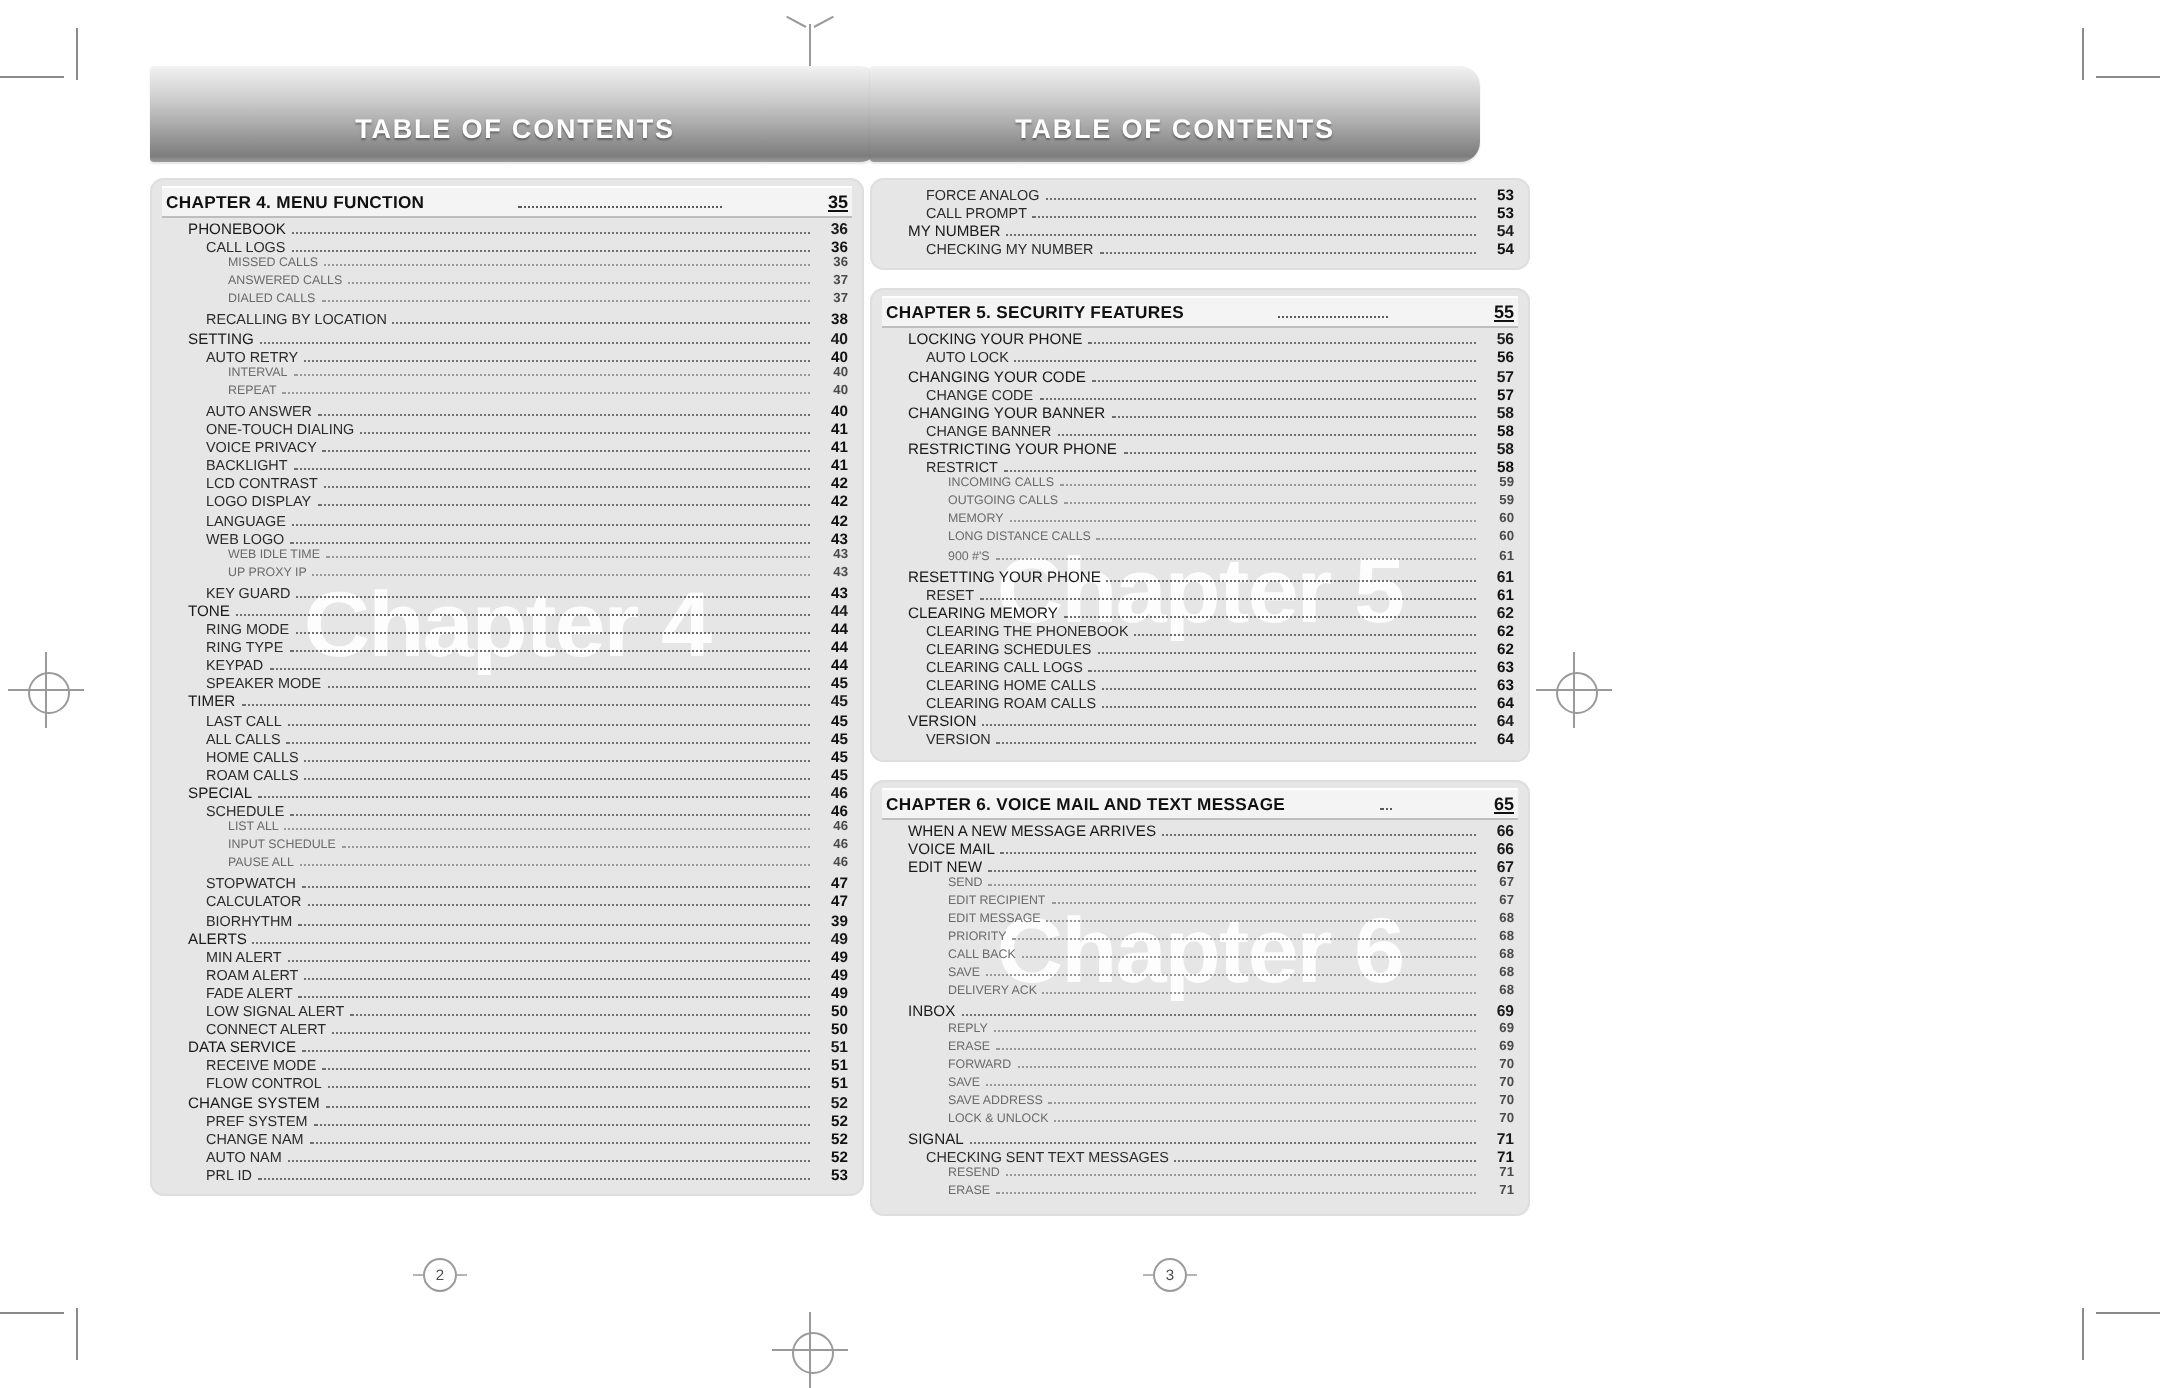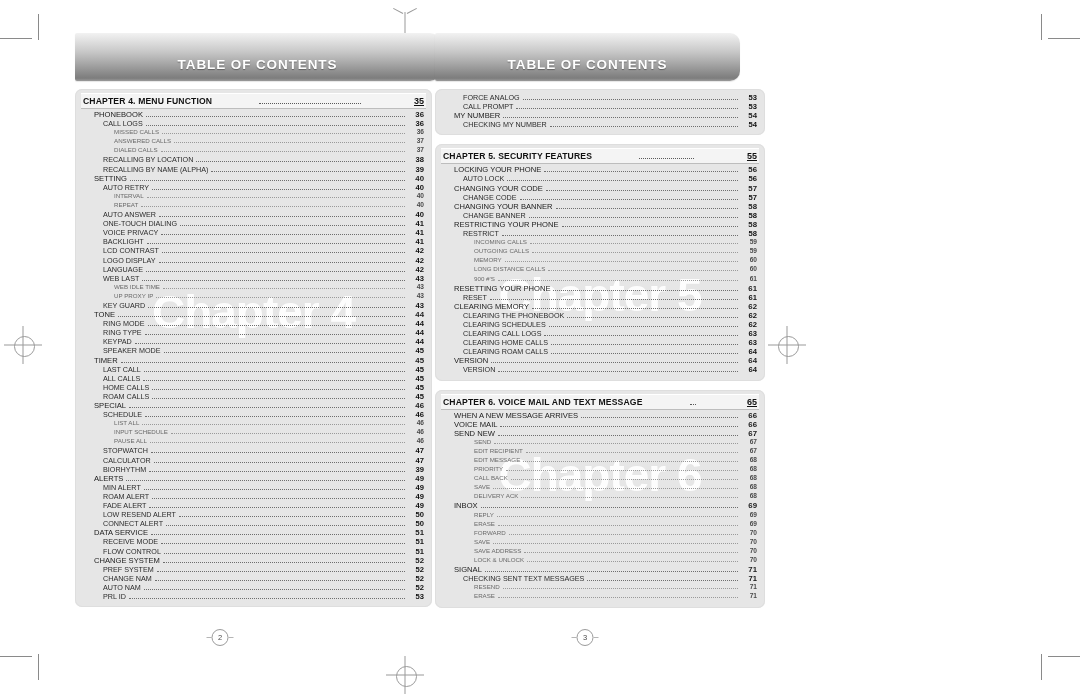--- a/index.html
+++ b/index.html
@@ -271,212 +271,207 @@
           <div class="row lv3">
             <span class="t">DIALED CALLS</span>
             <span class="leader"></span>
             <span class="p">37</span>
           </div>
           <div class="row lv2">
             <span class="t">RECALLING BY LOCATION</span>
             <span class="leader"></span>
             <span class="p">38</span>
           </div>
-          <div class="row lv2">
-            <span class="t">RECALLING BY NAME (ALPHA)</span>
+          <div class="row lv1">
+            <span class="t">SETTING</span>
+            <span class="leader"></span>
+            <span class="p">40</span>
+          </div>
+          <div class="row lv2">
+            <span class="t">AUTO RETRY</span>
+            <span class="leader"></span>
+            <span class="p">40</span>
+          </div>
+          <div class="row lv3">
+            <span class="t">INTERVAL</span>
+            <span class="leader"></span>
+            <span class="p">40</span>
+          </div>
+          <div class="row lv3">
+            <span class="t">REPEAT</span>
+            <span class="leader"></span>
+            <span class="p">40</span>
+          </div>
+          <div class="row lv2">
+            <span class="t">AUTO ANSWER</span>
+            <span class="leader"></span>
+            <span class="p">40</span>
+          </div>
+          <div class="row lv2">
+            <span class="t">ONE-TOUCH DIALING</span>
+            <span class="leader"></span>
+            <span class="p">41</span>
+          </div>
+          <div class="row lv2">
+            <span class="t">VOICE PRIVACY</span>
+            <span class="leader"></span>
+            <span class="p">41</span>
+          </div>
+          <div class="row lv2">
+            <span class="t">BACKLIGHT</span>
+            <span class="leader"></span>
+            <span class="p">41</span>
+          </div>
+          <div class="row lv2">
+            <span class="t">LCD CONTRAST</span>
+            <span class="leader"></span>
+            <span class="p">42</span>
+          </div>
+          <div class="row lv2">
+            <span class="t">LOGO DISPLAY</span>
+            <span class="leader"></span>
+            <span class="p">42</span>
+          </div>
+          <div class="row lv2">
+            <span class="t">LANGUAGE</span>
+            <span class="leader"></span>
+            <span class="p">42</span>
+          </div>
+          <div class="row lv2">
+            <span class="t">WEB LOGO</span>
+            <span class="leader"></span>
+            <span class="p">43</span>
+          </div>
+          <div class="row lv3">
+            <span class="t">WEB IDLE TIME</span>
+            <span class="leader"></span>
+            <span class="p">43</span>
+          </div>
+          <div class="row lv3">
+            <span class="t">UP PROXY IP</span>
+            <span class="leader"></span>
+            <span class="p">43</span>
+          </div>
+          <div class="row lv2">
+            <span class="t">KEY GUARD</span>
+            <span class="leader"></span>
+            <span class="p">43</span>
+          </div>
+          <div class="row lv1">
+            <span class="t">TONE</span>
+            <span class="leader"></span>
+            <span class="p">44</span>
+          </div>
+          <div class="row lv2">
+            <span class="t">RING MODE</span>
+            <span class="leader"></span>
+            <span class="p">44</span>
+          </div>
+          <div class="row lv2">
+            <span class="t">RING TYPE</span>
+            <span class="leader"></span>
+            <span class="p">44</span>
+          </div>
+          <div class="row lv2">
+            <span class="t">KEYPAD</span>
+            <span class="leader"></span>
+            <span class="p">44</span>
+          </div>
+          <div class="row lv2">
+            <span class="t">SPEAKER MODE</span>
+            <span class="leader"></span>
+            <span class="p">45</span>
+          </div>
+          <div class="row lv1">
+            <span class="t">TIMER</span>
+            <span class="leader"></span>
+            <span class="p">45</span>
+          </div>
+          <div class="row lv2">
+            <span class="t">LAST CALL</span>
+            <span class="leader"></span>
+            <span class="p">45</span>
+          </div>
+          <div class="row lv2">
+            <span class="t">ALL CALLS</span>
+            <span class="leader"></span>
+            <span class="p">45</span>
+          </div>
+          <div class="row lv2">
+            <span class="t">HOME CALLS</span>
+            <span class="leader"></span>
+            <span class="p">45</span>
+          </div>
+          <div class="row lv2">
+            <span class="t">ROAM CALLS</span>
+            <span class="leader"></span>
+            <span class="p">45</span>
+          </div>
+          <div class="row lv1">
+            <span class="t">SPECIAL</span>
+            <span class="leader"></span>
+            <span class="p">46</span>
+          </div>
+          <div class="row lv2">
+            <span class="t">SCHEDULE</span>
+            <span class="leader"></span>
+            <span class="p">46</span>
+          </div>
+          <div class="row lv3">
+            <span class="t">LIST ALL</span>
+            <span class="leader"></span>
+            <span class="p">46</span>
+          </div>
+          <div class="row lv3">
+            <span class="t">INPUT SCHEDULE</span>
+            <span class="leader"></span>
+            <span class="p">46</span>
+          </div>
+          <div class="row lv3">
+            <span class="t">PAUSE ALL</span>
+            <span class="leader"></span>
+            <span class="p">46</span>
+          </div>
+          <div class="row lv2">
+            <span class="t">STOPWATCH</span>
+            <span class="leader"></span>
+            <span class="p">47</span>
+          </div>
+          <div class="row lv2">
+            <span class="t">CALCULATOR</span>
+            <span class="leader"></span>
+            <span class="p">47</span>
+          </div>
+          <div class="row lv2">
+            <span class="t">BIORHYTHM</span>
             <span class="leader"></span>
             <span class="p">39</span>
           </div>
           <div class="row lv1">
-            <span class="t">SETTING</span>
-            <span class="leader"></span>
-            <span class="p">40</span>
-          </div>
-          <div class="row lv2">
-            <span class="t">AUTO RETRY</span>
-            <span class="leader"></span>
-            <span class="p">40</span>
-          </div>
-          <div class="row lv3">
-            <span class="t">INTERVAL</span>
-            <span class="leader"></span>
-            <span class="p">40</span>
-          </div>
-          <div class="row lv3">
-            <span class="t">REPEAT</span>
-            <span class="leader"></span>
-            <span class="p">40</span>
-          </div>
-          <div class="row lv2">
-            <span class="t">AUTO ANSWER</span>
-            <span class="leader"></span>
-            <span class="p">40</span>
-          </div>
-          <div class="row lv2">
-            <span class="t">ONE-TOUCH DIALING</span>
-            <span class="leader"></span>
-            <span class="p">41</span>
-          </div>
-          <div class="row lv2">
-            <span class="t">VOICE PRIVACY</span>
-            <span class="leader"></span>
-            <span class="p">41</span>
-          </div>
-          <div class="row lv2">
-            <span class="t">BACKLIGHT</span>
-            <span class="leader"></span>
-            <span class="p">41</span>
-          </div>
-          <div class="row lv2">
-            <span class="t">LCD CONTRAST</span>
-            <span class="leader"></span>
-            <span class="p">42</span>
-          </div>
-          <div class="row lv2">
-            <span class="t">LOGO DISPLAY</span>
-            <span class="leader"></span>
-            <span class="p">42</span>
-          </div>
-          <div class="row lv2">
-            <span class="t">LANGUAGE</span>
-            <span class="leader"></span>
-            <span class="p">42</span>
-          </div>
-          <div class="row lv2">
-            <span class="t">WEB LAST</span>
-            <span class="leader"></span>
-            <span class="p">43</span>
-          </div>
-          <div class="row lv3">
-            <span class="t">WEB IDLE TIME</span>
-            <span class="leader"></span>
-            <span class="p">43</span>
-          </div>
-          <div class="row lv3">
-            <span class="t">UP PROXY IP</span>
-            <span class="leader"></span>
-            <span class="p">43</span>
-          </div>
-          <div class="row lv2">
-            <span class="t">KEY GUARD</span>
-            <span class="leader"></span>
-            <span class="p">43</span>
-          </div>
-          <div class="row lv1">
-            <span class="t">TONE</span>
-            <span class="leader"></span>
-            <span class="p">44</span>
-          </div>
-          <div class="row lv2">
-            <span class="t">RING MODE</span>
-            <span class="leader"></span>
-            <span class="p">44</span>
-          </div>
-          <div class="row lv2">
-            <span class="t">RING TYPE</span>
-            <span class="leader"></span>
-            <span class="p">44</span>
-          </div>
-          <div class="row lv2">
-            <span class="t">KEYPAD</span>
-            <span class="leader"></span>
-            <span class="p">44</span>
-          </div>
-          <div class="row lv2">
-            <span class="t">SPEAKER MODE</span>
-            <span class="leader"></span>
-            <span class="p">45</span>
-          </div>
-          <div class="row lv1">
-            <span class="t">TIMER</span>
-            <span class="leader"></span>
-            <span class="p">45</span>
-          </div>
-          <div class="row lv2">
-            <span class="t">LAST CALL</span>
-            <span class="leader"></span>
-            <span class="p">45</span>
-          </div>
-          <div class="row lv2">
-            <span class="t">ALL CALLS</span>
-            <span class="leader"></span>
-            <span class="p">45</span>
-          </div>
-          <div class="row lv2">
-            <span class="t">HOME CALLS</span>
-            <span class="leader"></span>
-            <span class="p">45</span>
-          </div>
-          <div class="row lv2">
-            <span class="t">ROAM CALLS</span>
-            <span class="leader"></span>
-            <span class="p">45</span>
-          </div>
-          <div class="row lv1">
-            <span class="t">SPECIAL</span>
-            <span class="leader"></span>
-            <span class="p">46</span>
-          </div>
-          <div class="row lv2">
-            <span class="t">SCHEDULE</span>
-            <span class="leader"></span>
-            <span class="p">46</span>
-          </div>
-          <div class="row lv3">
-            <span class="t">LIST ALL</span>
-            <span class="leader"></span>
-            <span class="p">46</span>
-          </div>
-          <div class="row lv3">
-            <span class="t">INPUT SCHEDULE</span>
-            <span class="leader"></span>
-            <span class="p">46</span>
-          </div>
-          <div class="row lv3">
-            <span class="t">PAUSE ALL</span>
-            <span class="leader"></span>
-            <span class="p">46</span>
-          </div>
-          <div class="row lv2">
-            <span class="t">STOPWATCH</span>
-            <span class="leader"></span>
-            <span class="p">47</span>
-          </div>
-          <div class="row lv2">
-            <span class="t">CALCULATOR</span>
-            <span class="leader"></span>
-            <span class="p">47</span>
-          </div>
-          <div class="row lv2">
-            <span class="t">BIORHYTHM</span>
-            <span class="leader"></span>
-            <span class="p">39</span>
-          </div>
-          <div class="row lv1">
             <span class="t">ALERTS</span>
             <span class="leader"></span>
             <span class="p">49</span>
           </div>
           <div class="row lv2">
             <span class="t">MIN ALERT</span>
             <span class="leader"></span>
             <span class="p">49</span>
           </div>
           <div class="row lv2">
             <span class="t">ROAM ALERT</span>
             <span class="leader"></span>
             <span class="p">49</span>
           </div>
           <div class="row lv2">
             <span class="t">FADE ALERT</span>
             <span class="leader"></span>
             <span class="p">49</span>
           </div>
           <div class="row lv2">
-            <span class="t">LOW RESEND ALERT</span>
+            <span class="t">LOW SIGNAL ALERT</span>
             <span class="leader"></span>
             <span class="p">50</span>
           </div>
           <div class="row lv2">
             <span class="t">CONNECT ALERT</span>
             <span class="leader"></span>
             <span class="p">50</span>
           </div>
           <div class="row lv1">
             <span class="t">DATA SERVICE</span>
@@ -689,21 +684,21 @@
             <span class="t">WHEN A NEW MESSAGE ARRIVES</span>
             <span class="leader"></span>
             <span class="p">66</span>
           </div>
           <div class="row lv1">
             <span class="t">VOICE MAIL</span>
             <span class="leader"></span>
             <span class="p">66</span>
           </div>
           <div class="row lv1">
-            <span class="t">SEND NEW</span>
+            <span class="t">EDIT NEW</span>
             <span class="leader"></span>
             <span class="p">67</span>
           </div>
           <div class="row lv3">
             <span class="t">SEND</span>
             <span class="leader"></span>
             <span class="p">67</span>
           </div>
           <div class="row lv3">
             <span class="t">EDIT RECIPIENT</span>

